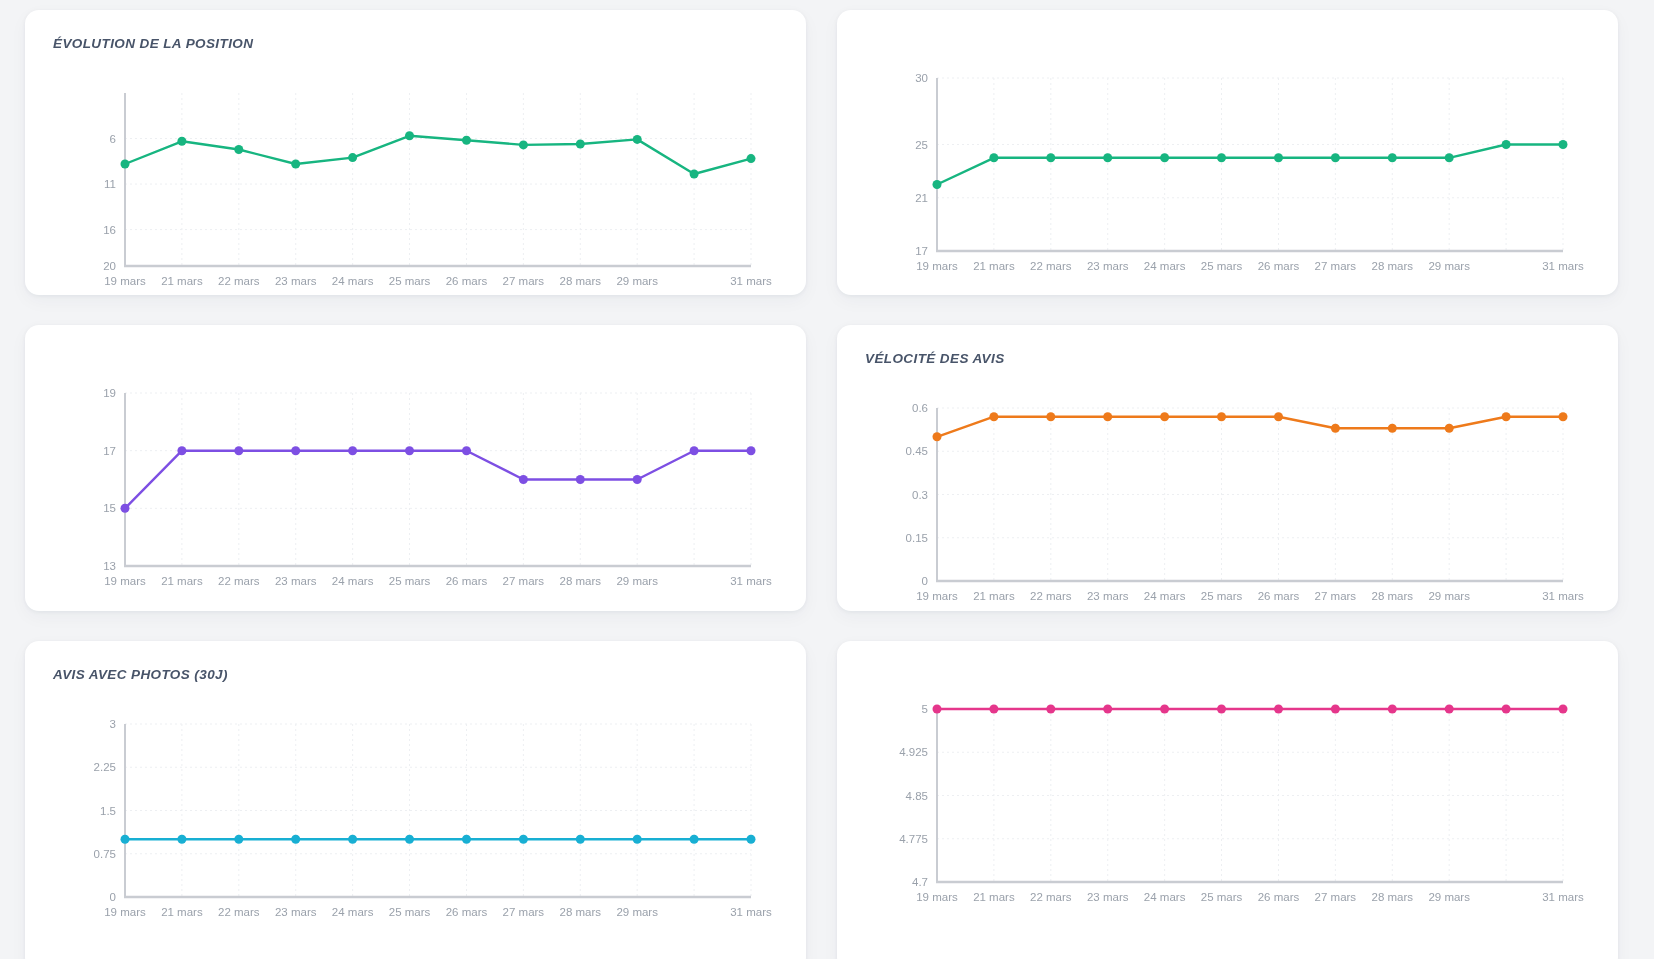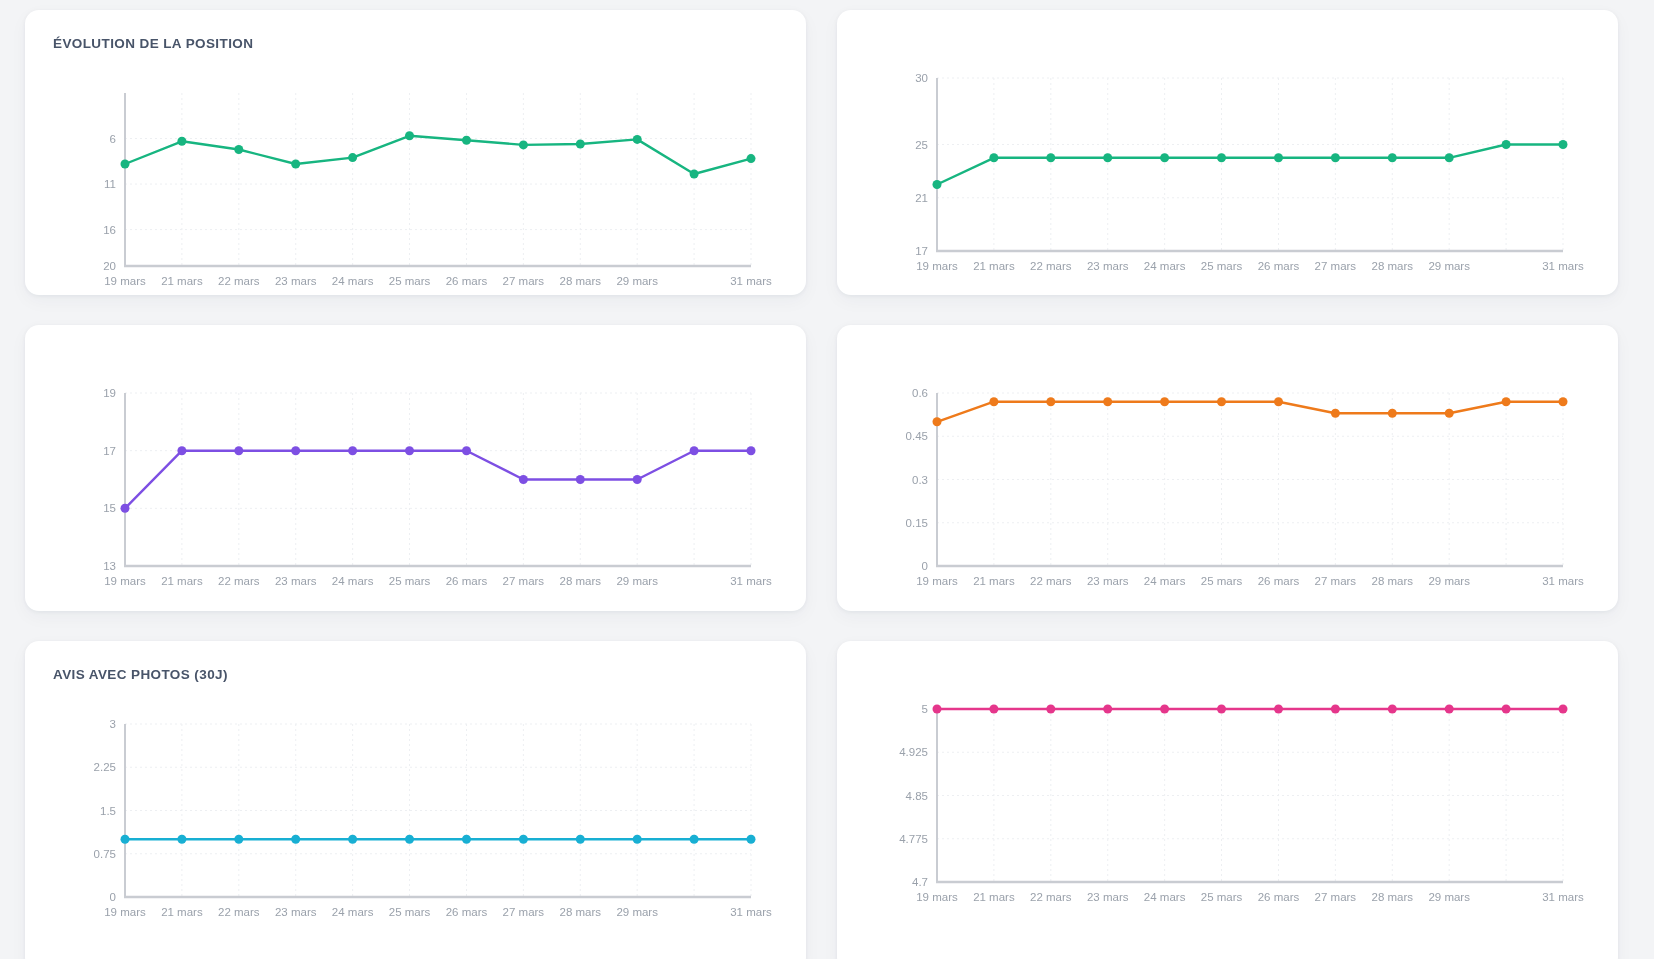--- a/index.html
+++ b/index.html
@@ -22,20 +22,21 @@
     border-radius: 14px;
     box-shadow: 0 1px 4px rgba(25, 39, 73, 0.06), 0 6px 18px rgba(25, 39, 73, 0.04);
     padding: 26px 24px 0 28px;
     overflow: hidden;
   }
   .card h2 {
     font-size: 13.5px;
     font-weight: 700;
     letter-spacing: 0.4px;
     color: #485469;
+    font-style: italic;
   }
   .chart { margin-top: 32px; }
   .chart svg { display: block; }
   .tick-label {
     font-family: "Liberation Sans", sans-serif;
     font-size: 11.5px;
     fill: #9aa1ab;
   }
 </style>
 </head>
@@ -194,20 +195,21 @@
           <circle cx="470.4" cy="96.5" r="4.5" fill="#7d4fe3"></circle>
           <circle cx="527.3" cy="96.5" r="4.5" fill="#7d4fe3"></circle>
           <circle cx="584.2" cy="96.5" r="4.5" fill="#7d4fe3"></circle>
           <circle cx="641.1" cy="67.7" r="4.5" fill="#7d4fe3"></circle>
           <circle cx="698.0" cy="67.7" r="4.5" fill="#7d4fe3"></circle>
         </svg>
       </div>
   </section>
 
   <section class="card">
+    <h2>VÉLOCITÉ DES AVIS</h2>
     <div class="chart">
         <svg width="728" height="215" viewBox="0 0 728 215" xmlns="http://www.w3.org/2000/svg">
           <line x1="128.9090909090909" y1="10" x2="128.9090909090909" y2="183" stroke="#edeff2" stroke-width="1" stroke-dasharray="2 3"></line>
           <line x1="185.8181818181818" y1="10" x2="185.8181818181818" y2="183" stroke="#edeff2" stroke-width="1" stroke-dasharray="2 3"></line>
           <line x1="242.72727272727272" y1="10" x2="242.72727272727272" y2="183" stroke="#edeff2" stroke-width="1" stroke-dasharray="2 3"></line>
           <line x1="299.6363636363636" y1="10" x2="299.6363636363636" y2="183" stroke="#edeff2" stroke-width="1" stroke-dasharray="2 3"></line>
           <line x1="356.54545454545456" y1="10" x2="356.54545454545456" y2="183" stroke="#edeff2" stroke-width="1" stroke-dasharray="2 3"></line>
           <line x1="413.45454545454544" y1="10" x2="413.45454545454544" y2="183" stroke="#edeff2" stroke-width="1" stroke-dasharray="2 3"></line>
           <line x1="470.3636363636364" y1="10" x2="470.3636363636364" y2="183" stroke="#edeff2" stroke-width="1" stroke-dasharray="2 3"></line>
           <line x1="527.2727272727273" y1="10" x2="527.2727272727273" y2="183" stroke="#edeff2" stroke-width="1" stroke-dasharray="2 3"></line>

